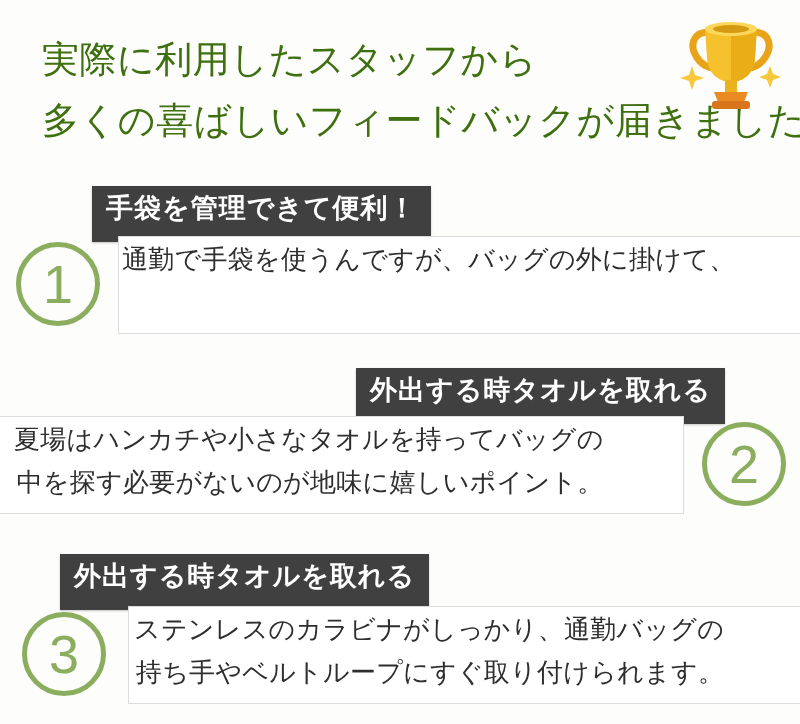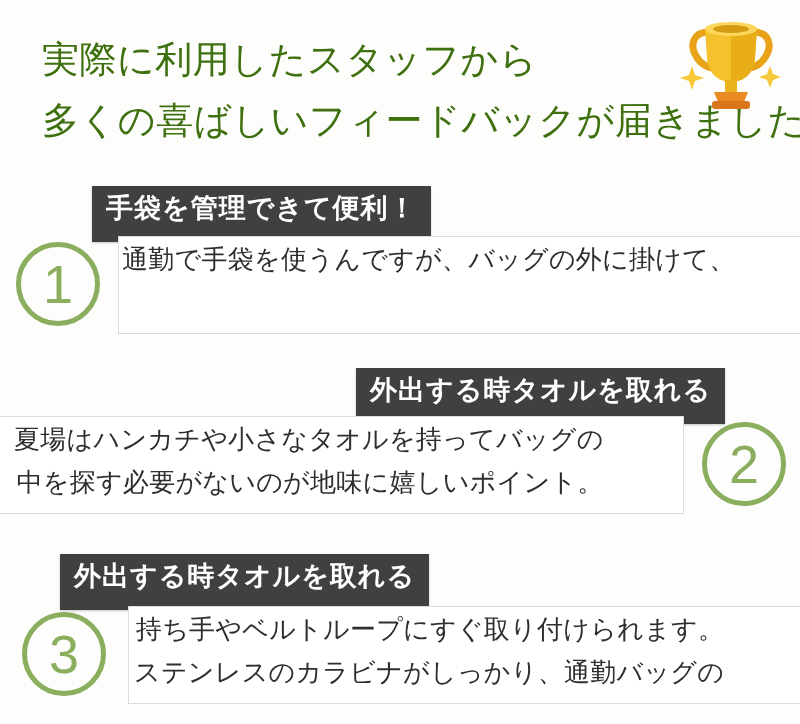--- a/index.html
+++ b/index.html
@@ -172,18 +172,18 @@
       <span>中を探す必要がないのが地味に嬉しいポイント。</span>
     </div>
     <div class="num-circle num-2">2</div>
   </div>
 
   <div class="block block-3">
     <div class="num-circle num-3">3</div>
     <div class="banner banner-3">外出する時タオルを取れる</div>
     <div class="card card-3"></div>
     <div class="quote quote-3">
+      <span>ステンレスのカラビナがしっかり、通勤バッグの</span>
       <span>持ち手やベルトループにすぐ取り付けられます。</span>
-      <span>ステンレスのカラビナがしっかり、通勤バッグの</span>
     </div>
   </div>
 
 </div>
 
 </body></html>

